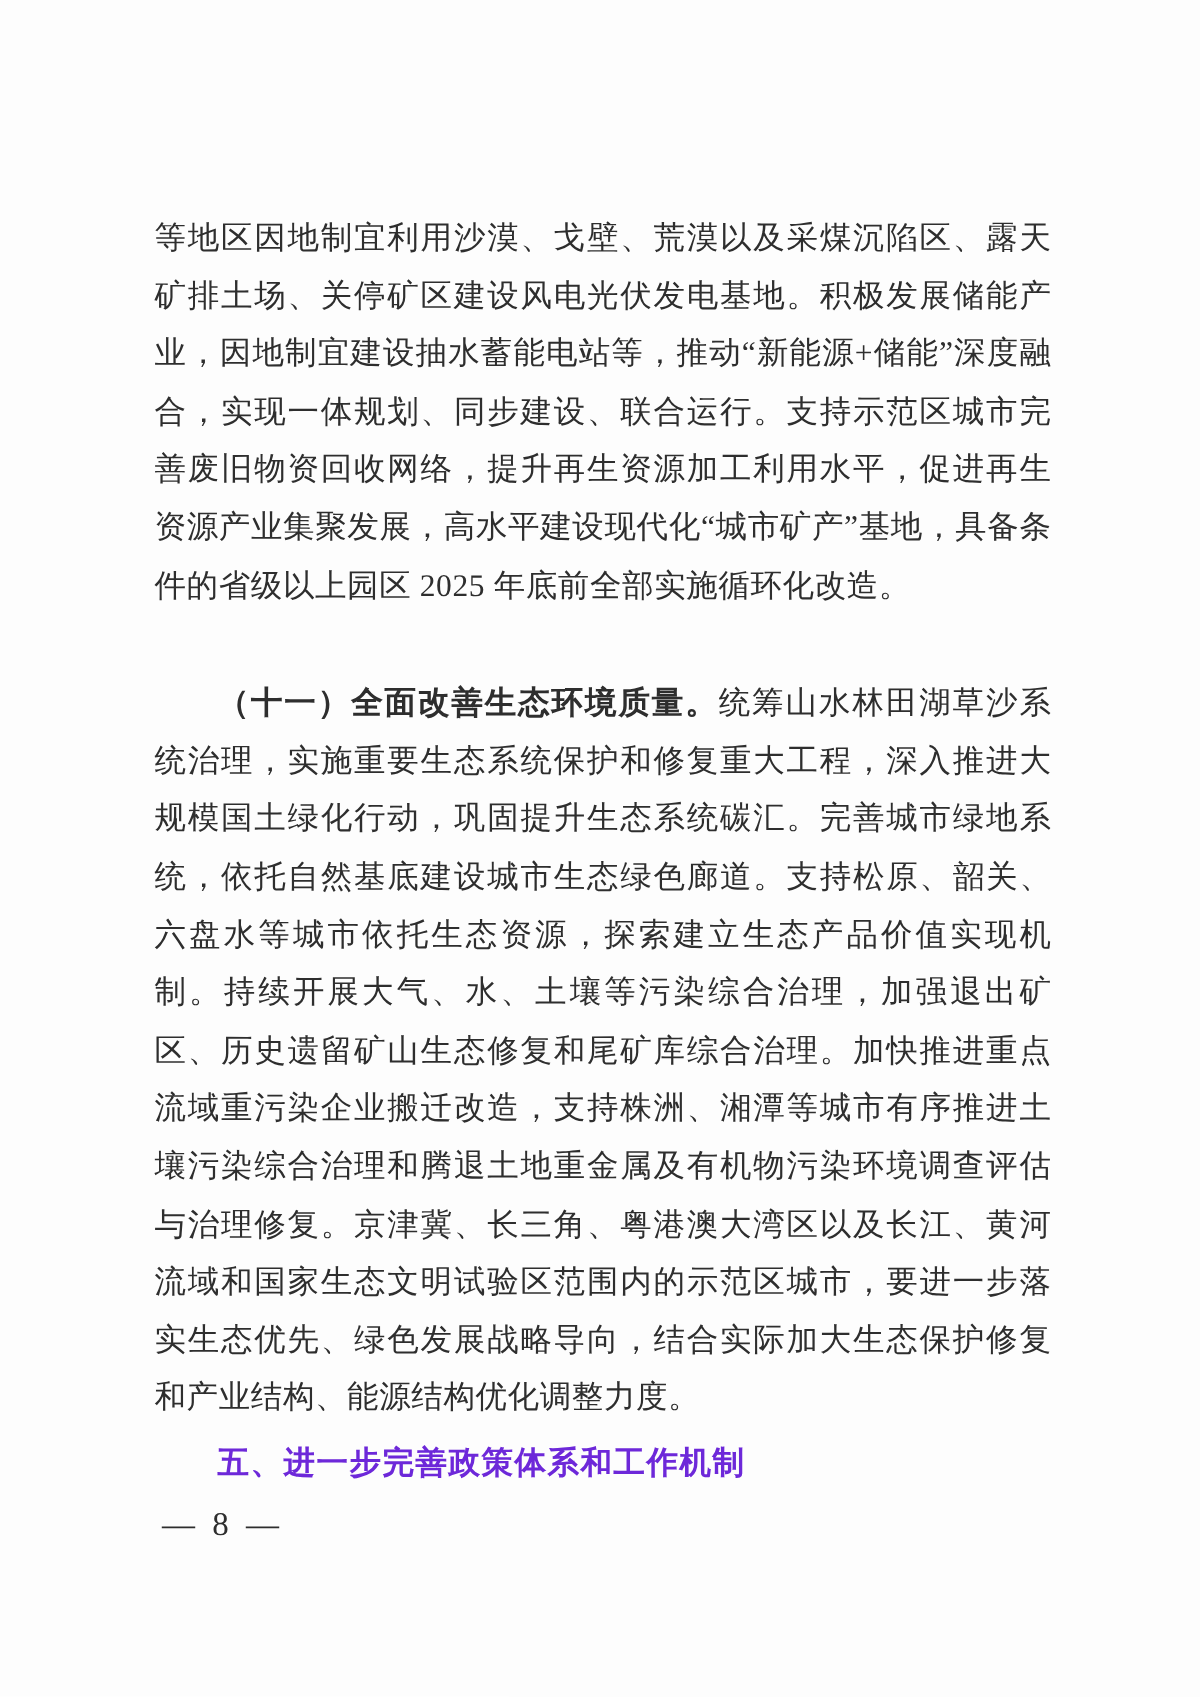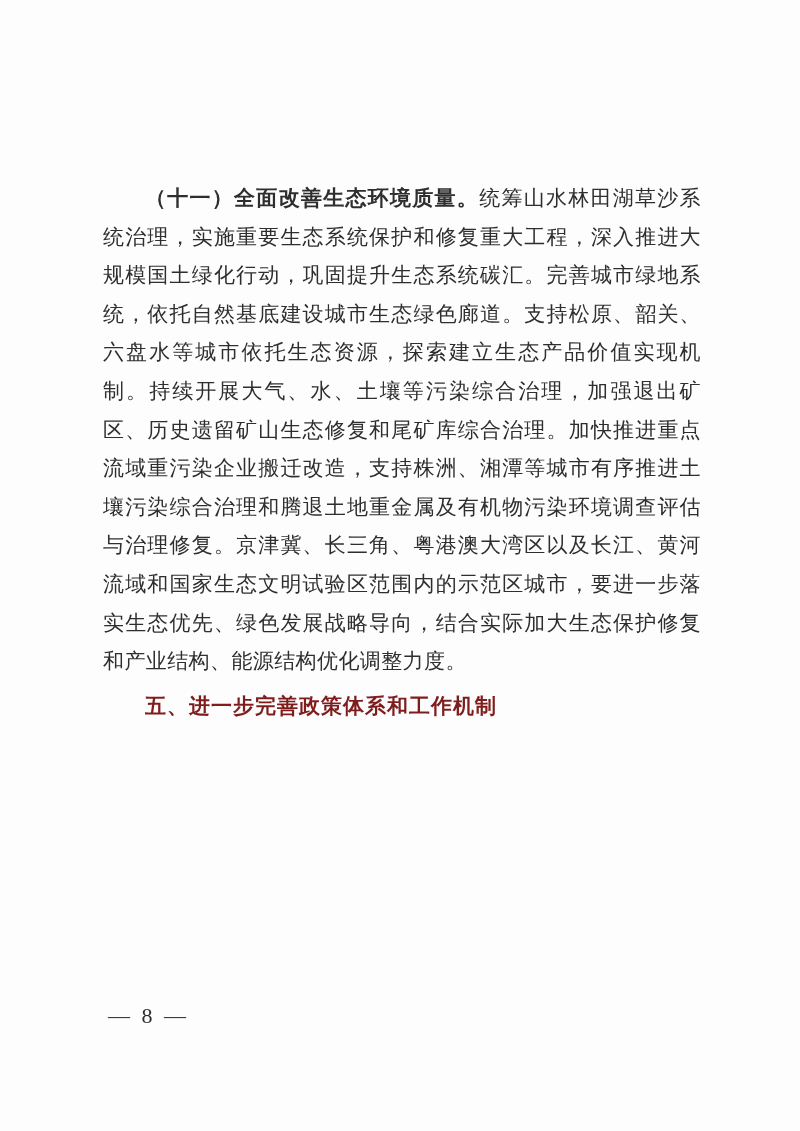--- a/index.html
+++ b/index.html
@@ -42,37 +42,38 @@
     font-weight: bold;
   }
   p.section-heading {
     margin: 6px 0 0 0;
     font-size: 21px;
     line-height: 38.6px;
     text-indent: 2em;
     font-weight: bold;
     font-family: "Liberation Sans", sans-serif;
     letter-spacing: 1px;
-    color: #7f1d1d;
+    color: #6d28d9;
   }
   .page-footer {
     position: absolute;
     left: 108px;
     top: 1001px;
     font-size: 22px;
     line-height: 30px;
     letter-spacing: 3px;
     color: #2e2e2e;
   }
 </style>
 </head>
 <body>
 
 <div class="page">
   <div class="text-block">
+    <p class="para">等地区因地制宜利用沙漠、戈壁、荒漠以及采煤沉陷区、露天矿排土场、关停矿区建设风电光伏发电基地。积极发展储能产业，因地制宜建设抽水蓄能电站等，推动“新能源+储能”深度融合，实现一体规划、同步建设、联合运行。支持示范区城市完善废旧物资回收网络，提升再生资源加工利用水平，促进再生资源产业集聚发展，高水平建设现代化“城市矿产”基地，具备条件的省级以上园区 2025 年底前全部实施循环化改造。</p>
     <p class="para indent"><span class="para-lead">（十一）全面改善生态环境质量。</span><span>统筹山水林田湖草沙系统治理，实施重要生态系统保护和修复重大工程，深入推进大规模国土绿化行动，巩固提升生态系统碳汇。完善城市绿地系统，依托自然基底建设城市生态绿色廊道。支持松原、韶关、六盘水等城市依托生态资源，探索建立生态产品价值实现机制。持续开展大气、水、土壤等污染综合治理，加强退出矿区、历史遗留矿山生态修复和尾矿库综合治理。加快推进重点流域重污染企业搬迁改造，支持株洲、湘潭等城市有序推进土壤污染综合治理和腾退土地重金属及有机物污染环境调查评估与治理修复。京津冀、长三角、粤港澳大湾区以及长江、黄河流域和国家生态文明试验区范围内的示范区城市，要进一步落实生态优先、绿色发展战略导向，结合实际加大生态保护修复和产业结构、能源结构优化调整力度。</span></p>
     <p class="section-heading">五、进一步完善政策体系和工作机制</p>
   </div>
 
   <div class="page-footer">
     <span>— 8 —</span>
   </div>
 </div>
 
 </body></html>

